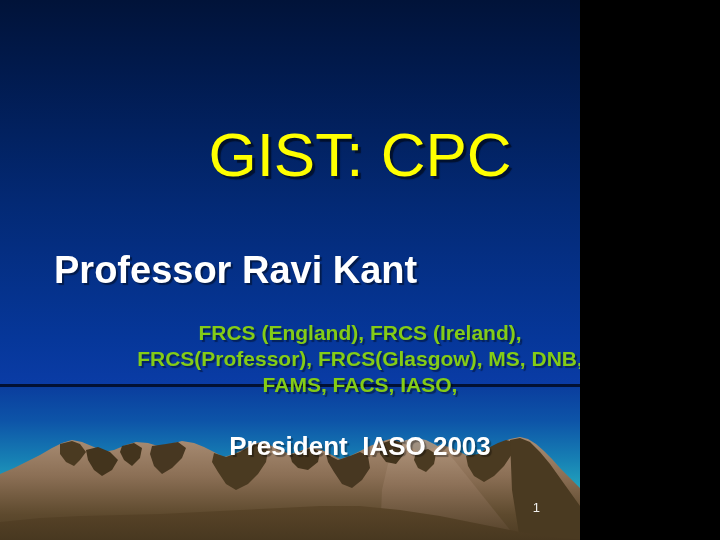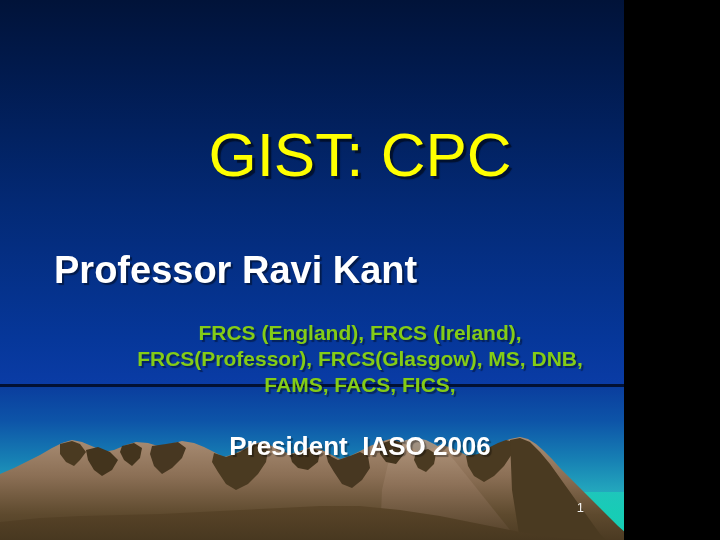--- a/index.html
+++ b/index.html
@@ -2,21 +2,21 @@
 <html><head>
 <meta charset="utf-8">
 <style>
   html, body {
     margin: 0;
     padding: 0;
     background: #000;
   }
   #slide {
     position: relative;
-    width: 624px;
+    width: 580px;
     height: 540px;
     overflow: hidden;
     font-family: "Liberation Sans", sans-serif;
     background: #011a4d;
   }
 
   
   .sky-top {
     position: absolute;
     left: 0; top: 0;
@@ -215,20 +215,20 @@
              L600,110 L720,110 L720,110 L0,110 Z" fill="url(#rockBase)"></path>
   </svg>
 
   <div class="title">GIST: CPC</div>
 
   <div class="presenter">Professor Ravi Kant</div>
 
   <div class="creds">
     <div>FRCS (England), FRCS (Ireland),</div>
     <div>FRCS(Professor), FRCS(Glasgow), MS, DNB,</div>
-    <div>FAMS, FACS, FICS,</div>
+    <div>FAMS, FACS, IASO,</div>
   </div>
 
-  <div class="president">President  IASO 2006</div>
+  <div class="president">President  IASO 2003</div>
 
   <div class="slide-number">1</div>
 
 </div>
 
 </body></html>

